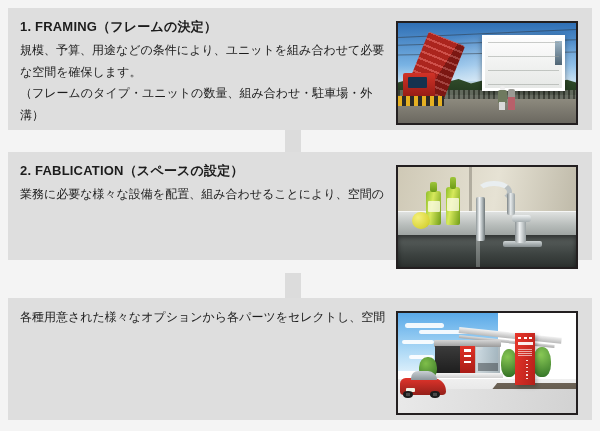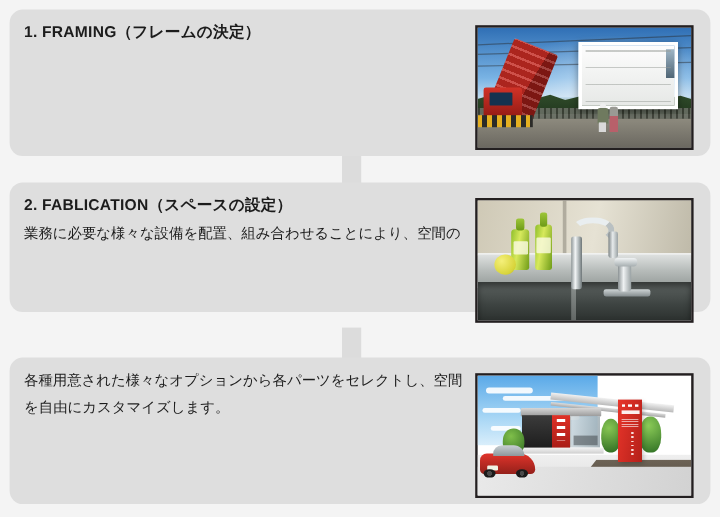--- a/index.html
+++ b/index.html
@@ -31,21 +31,21 @@
   }
   .connector.c1 { top: 128px; height: 29px; }
   .connector.c2 { top: 273px; height: 29px; }
 
   
   .panel {
     position: absolute;
     left: 8px;
     width: 584px;
     background: #dedede;
-    border-radius: 11px;
+    border-radius: 0;
     box-sizing: border-box;
     z-index: 2;
   }
   .panel.p1 { top: 8px;   height: 122px; }
   .panel.p2 { top: 152px; height: 108px; }
   .panel.p3 { top: 298px; height: 122px; }
 
   .panel-inner {
     display: flex;
     align-items: flex-start;
@@ -245,20 +245,26 @@
 <div class="flow">
 
   <div class="connector c1"></div>
 
   <div class="connector c2"></div>
 
   <div class="panel p1">
     <div class="panel-inner">
       <div class="text-col">
         <div class="step-title">1. FRAMING（フレームの決定）</div>
+        <div class="step-body">
+          <span class="ln">規模、予算、用途などの条件により、ユニットを組み合わせて必要</span>
+          <span class="ln">な空間を確保します。</span>
+          <span class="ln">（フレームのタイプ・ユニットの数量、組み合わせ・駐車場・外</span>
+          <span class="ln">溝）</span>
+        </div>
       </div>
       <div class="thumb-col">
         <div class="thumb t1">
           <div class="sky-glow"></div>
           <div class="wire w1"></div>
           <div class="wire w2"></div>
           <div class="wire w3"></div>
           <div class="treeline"></div>
           <div class="fence"></div>
           <div class="ground"></div>
@@ -307,21 +313,20 @@
         </div>
       </div>
     </div>
   </div>
 
   <div class="panel p3">
     <div class="panel-inner">
       <div class="text-col">
         <div class="step-body">
           <span class="ln">各種用意された様々なオプションから各パーツをセレクトし、空間</span>
-          <span class="ln">を自由にカスタマイズします。</span>
         </div>
       </div>
       <div class="thumb-col">
         <div class="thumb t3">
           <div class="sky"></div>
           <div class="cloud cl1"></div>
           <div class="cloud cl2"></div>
           <div class="cloud cl3"></div>
           <div class="cloud cl4"></div>
           <div class="cloud cl5"></div>

